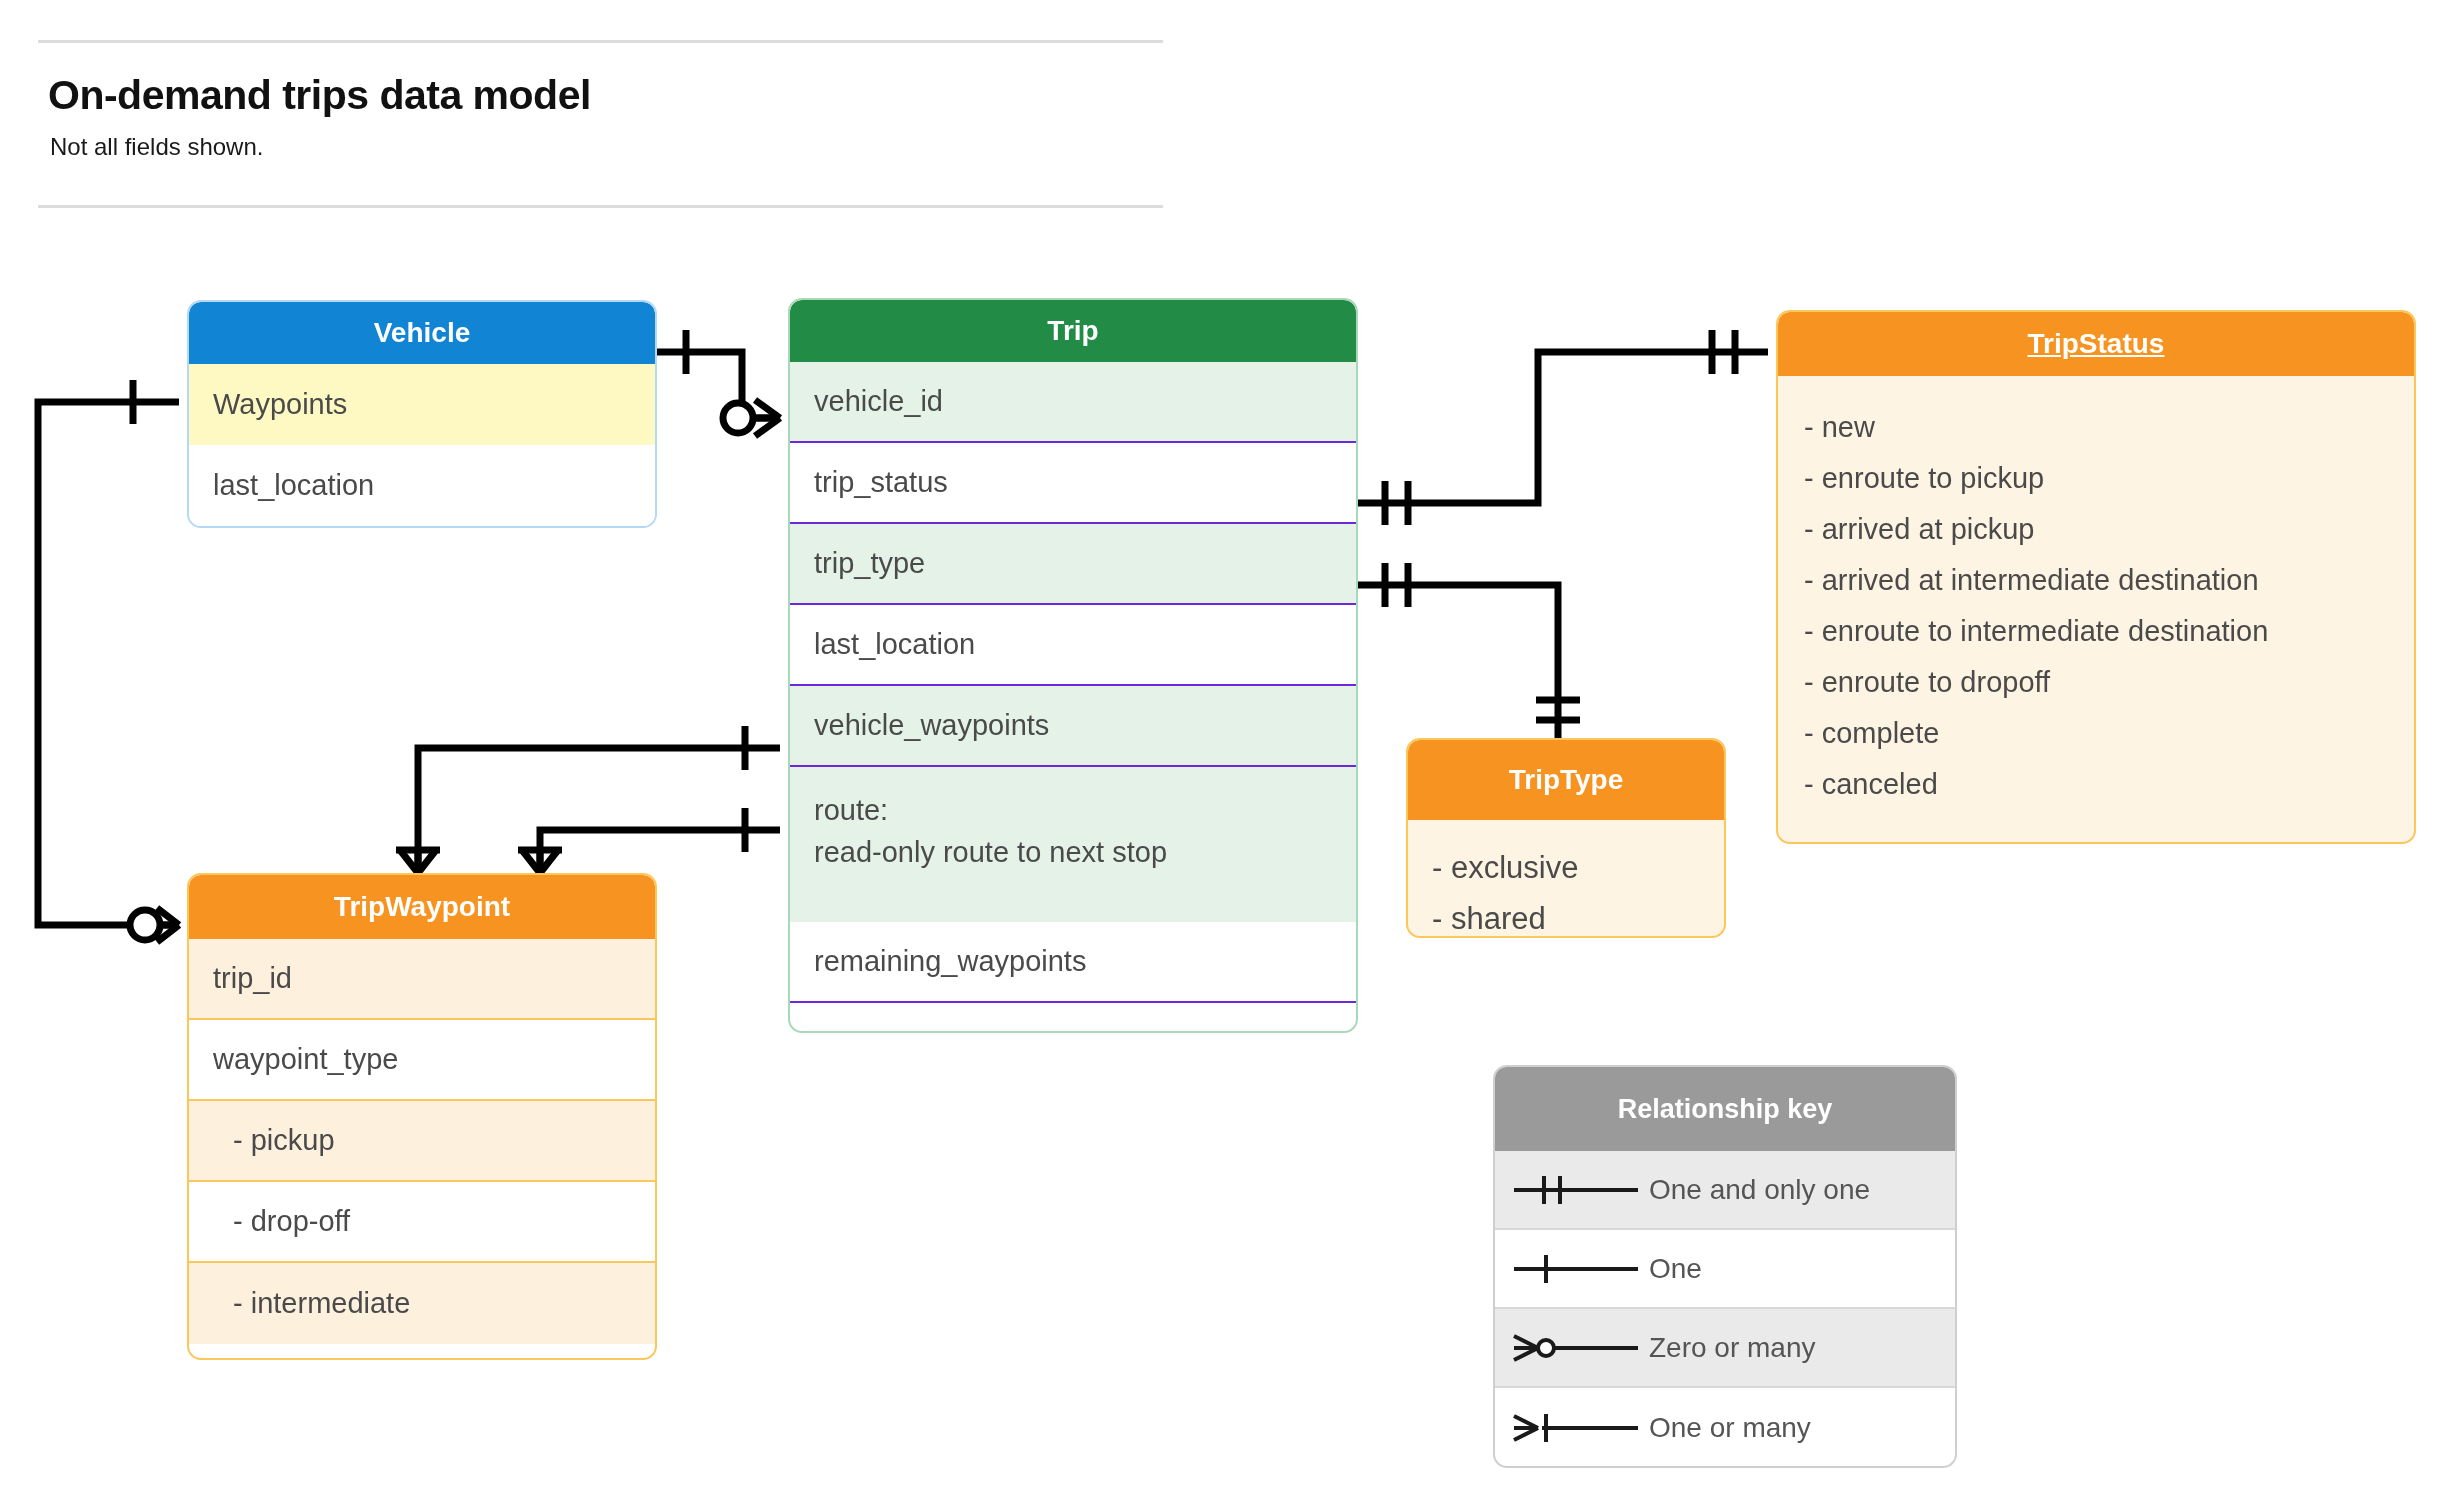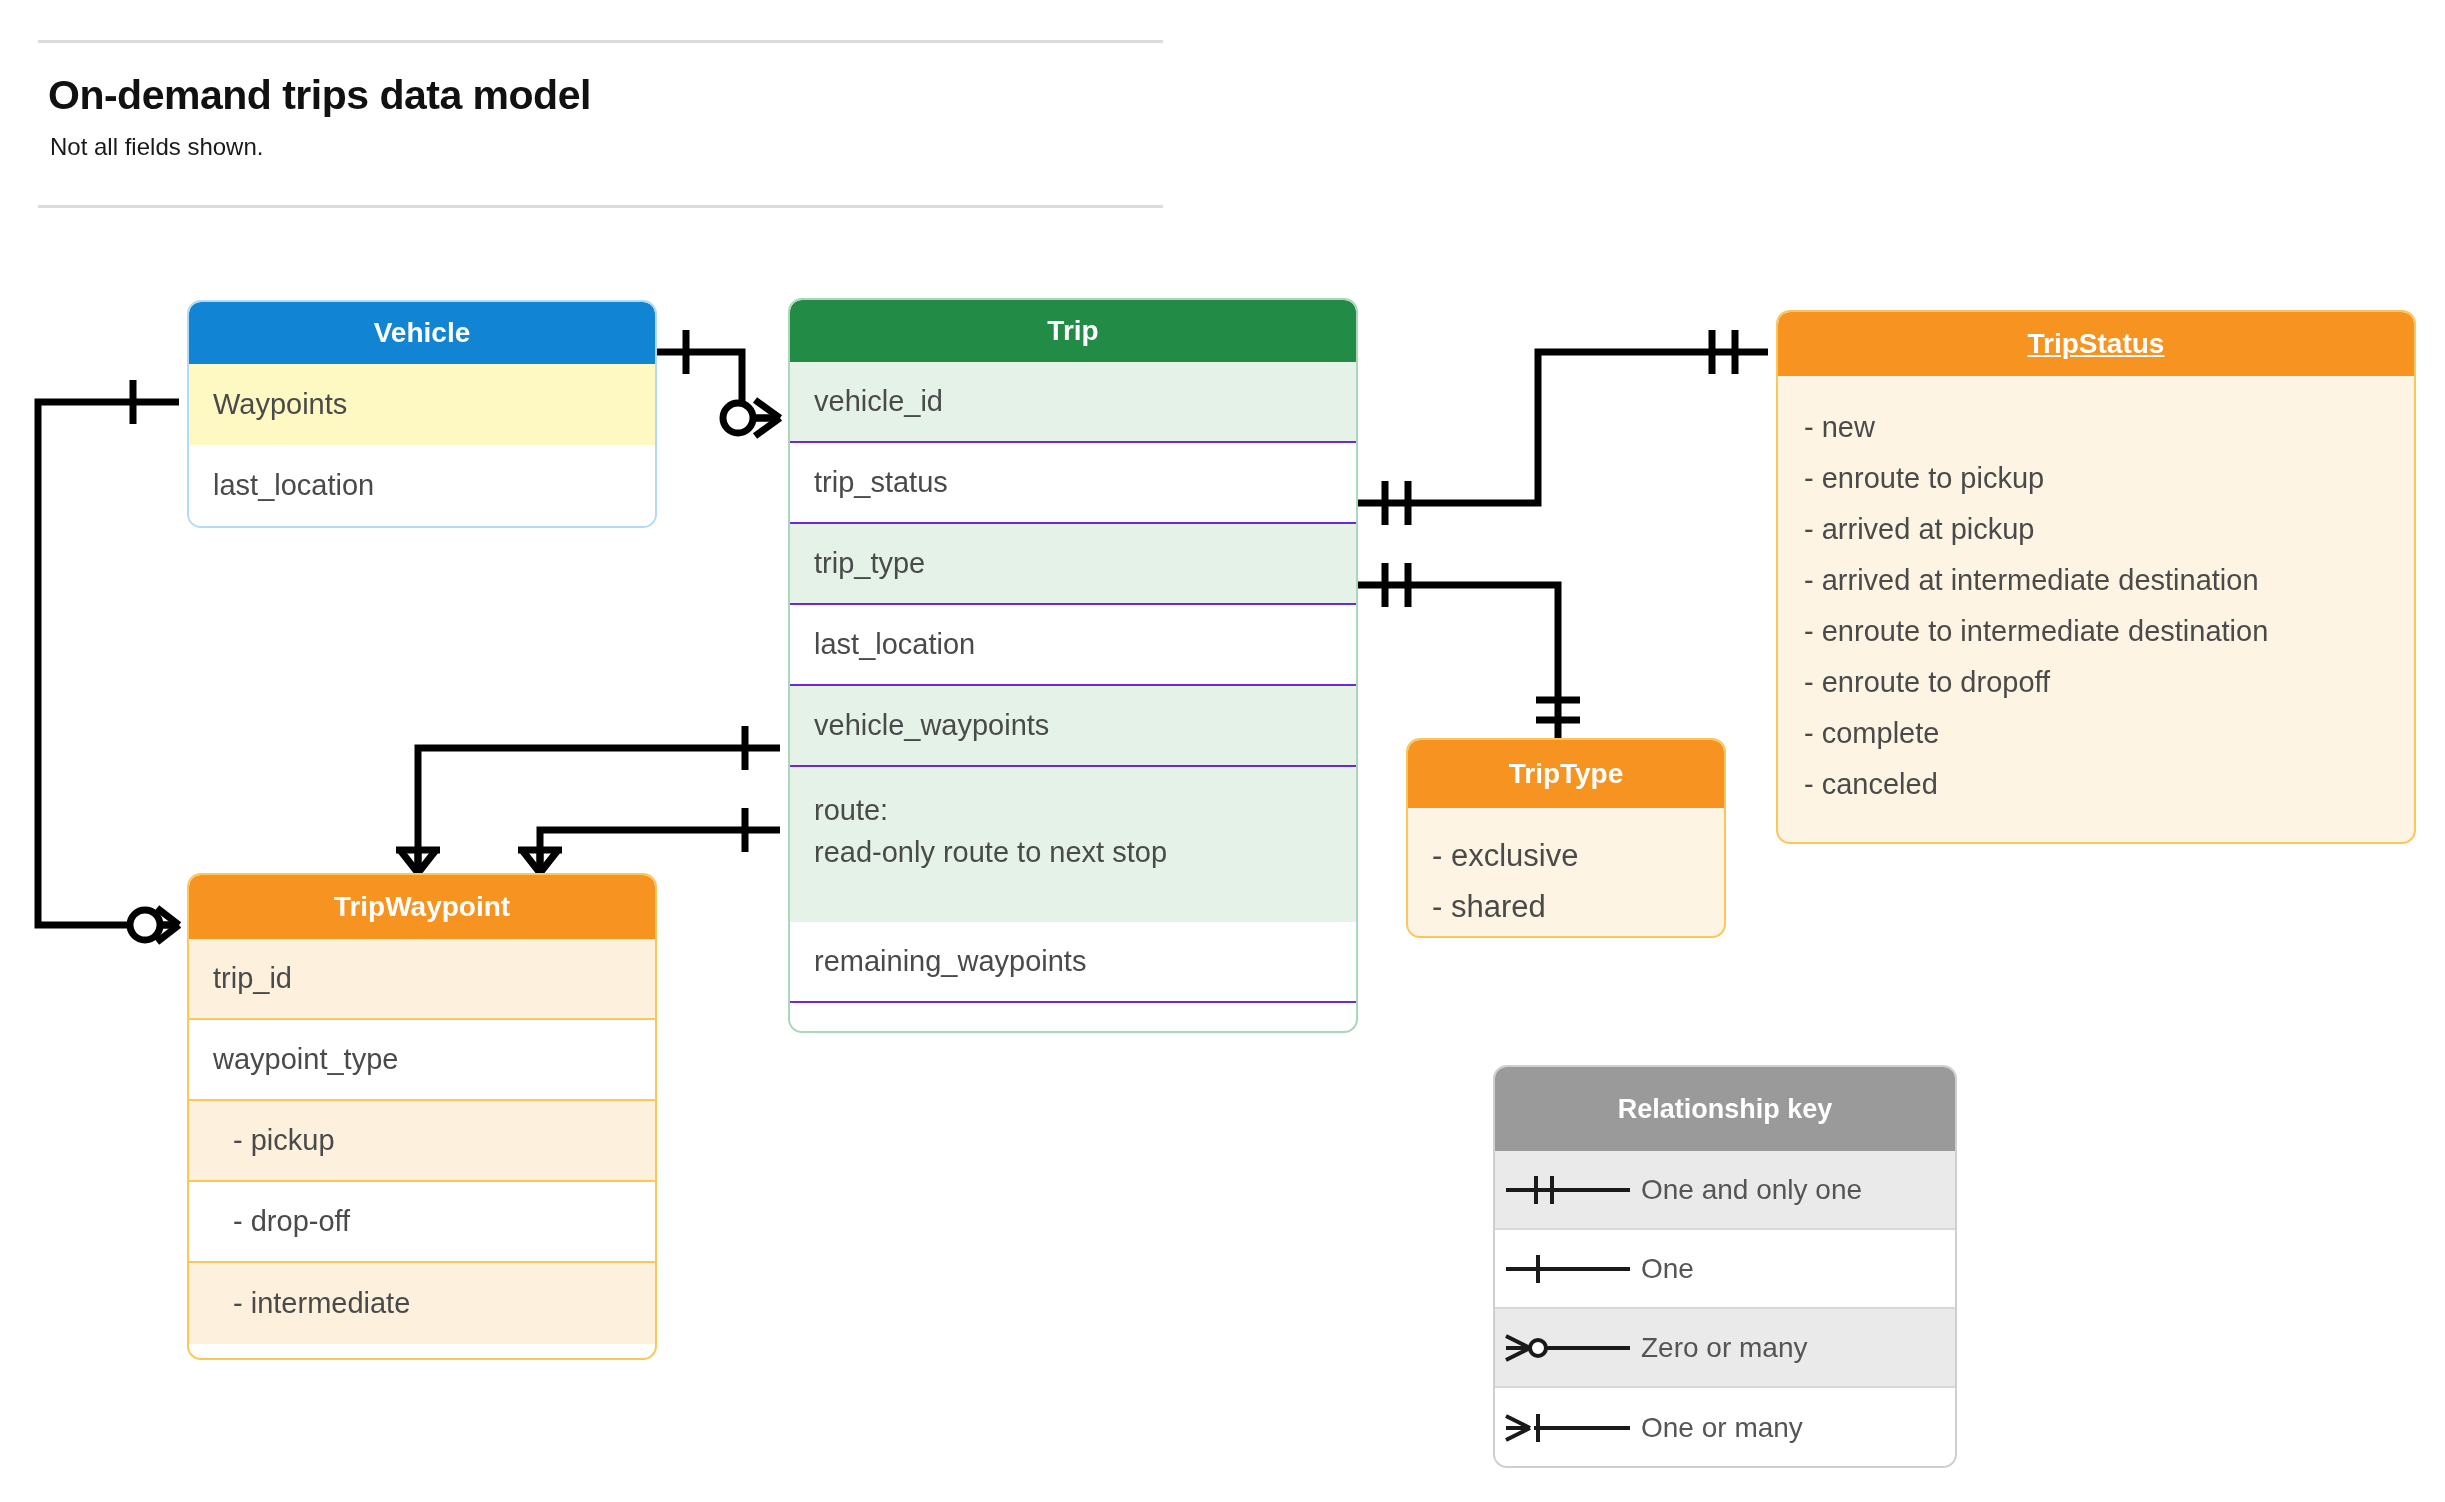--- a/index.html
+++ b/index.html
@@ -101,21 +101,21 @@
   
   #ent-tripstatus { left: 1768px; top: 310px; width: 640px; height: 534px;
                     border: 2px solid #fbc75a; background: #fdf4e3; }
   #ent-tripstatus .title { height: 64px; background: #f79421; border-radius: 12px 12px 0 0; text-decoration: underline; }
   #ent-tripstatus .body { padding: 26px 0 0 26px; }
   #ent-tripstatus .li { font-size: 29px; color: #4a4a4a; line-height: 51px; white-space: nowrap; }
 
   
   #ent-triptype { left: 1398px; top: 738px; width: 320px; height: 200px;
                   border: 2px solid #fbc75a; background: #fdf4e3; }
-  #ent-triptype .title { height: 68px; background: #f79421; border-radius: 12px 12px 0 0; }
+  #ent-triptype .title { height: 80px; background: #f79421; border-radius: 12px 12px 0 0; }
   #ent-triptype .body { padding: 22px 0 0 24px; }
   #ent-triptype .li { font-size: 31px; color: #4a4a4a; line-height: 51px; white-space: nowrap; }
 
   
   #ent-tripwaypoint { left: 179px; top: 873px; width: 470px; height: 487px;
                       border: 2px solid #fbc75a; background:#fff; }
   #ent-tripwaypoint .title { height: 64px; background: #f79421; border-radius: 12px 12px 0 0; }
   #ent-tripwaypoint .row { height: 81px; border-bottom: 2px solid #fbc75a; }
   #ent-tripwaypoint .row.alt { background: #fdf1dd; }
   #ent-tripwaypoint .row.plain { background: #ffffff; }
@@ -136,20 +136,21 @@
   #rel-key .title {
     height: 84px; background: #9a9a9a; color: #ffffff;
     font-size: 27px; font-weight: bold;
     display: flex; align-items: center; justify-content: center;
   }
   #rel-key .krow {
     height: 79px;
     display: flex; align-items: center;
     border-bottom: 2px solid #d8d8d8;
     box-sizing: border-box;
+    padding-left: 8px;
   }
   #rel-key .krow.shade { background: #eaeaea; }
   #rel-key .krow.lastrow { border-bottom: none; }
   #rel-key .glyph { width: 146px; flex: 0 0 146px; display:flex; align-items:center; justify-content:center; }
   #rel-key .klabel { font-size: 28px; color: #555555; }
 
   
   #connectors {
     position: absolute;
     left: 0; top: 0;

